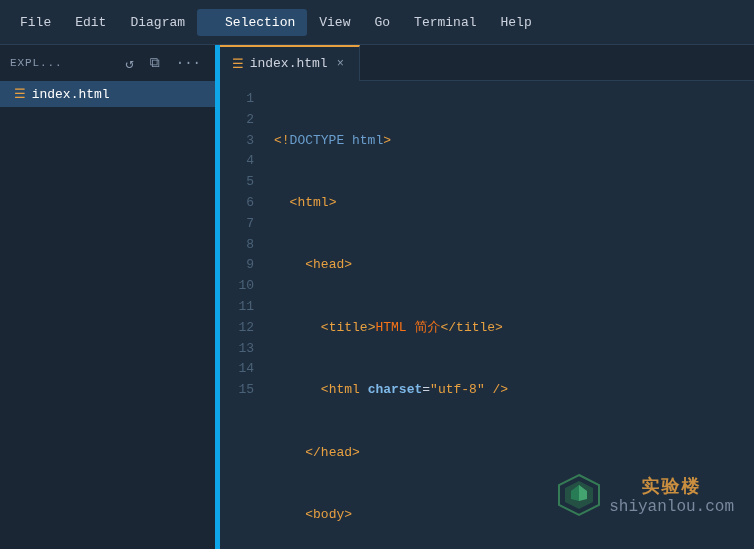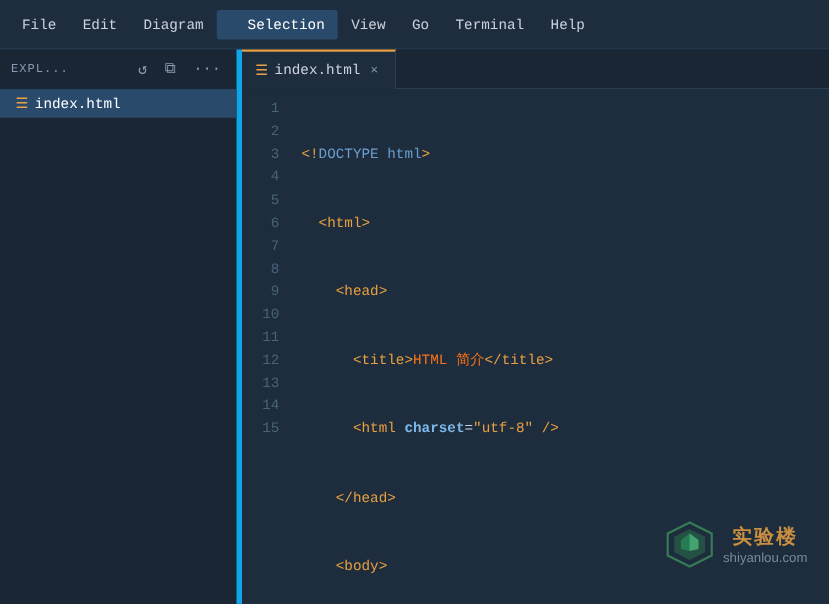--- a/index.html
+++ b/index.html
@@ -189,22 +189,22 @@
     }
     .watermark-cn {
       color: #e8a040;
       font-size: 18px;
       font-weight: bold;
       font-family: sans-serif;
       letter-spacing: 2px;
     }
     .watermark-en {
       color: #8a9ab0;
-      font-size: 12px;
-      font-family: Liberation Sans, sans-serif;
+      font-size: 16px;
+      font-family: Liberation Mono, monospace;
     }
   </style>
 </head>
 <body>
 
 <div class="menu-bar">
   <div class="menu-item">File</div>
   <div class="menu-item">Edit</div>
   <div class="menu-item">Diagram</div>
   <div class="menu-item active">Selection</div>

